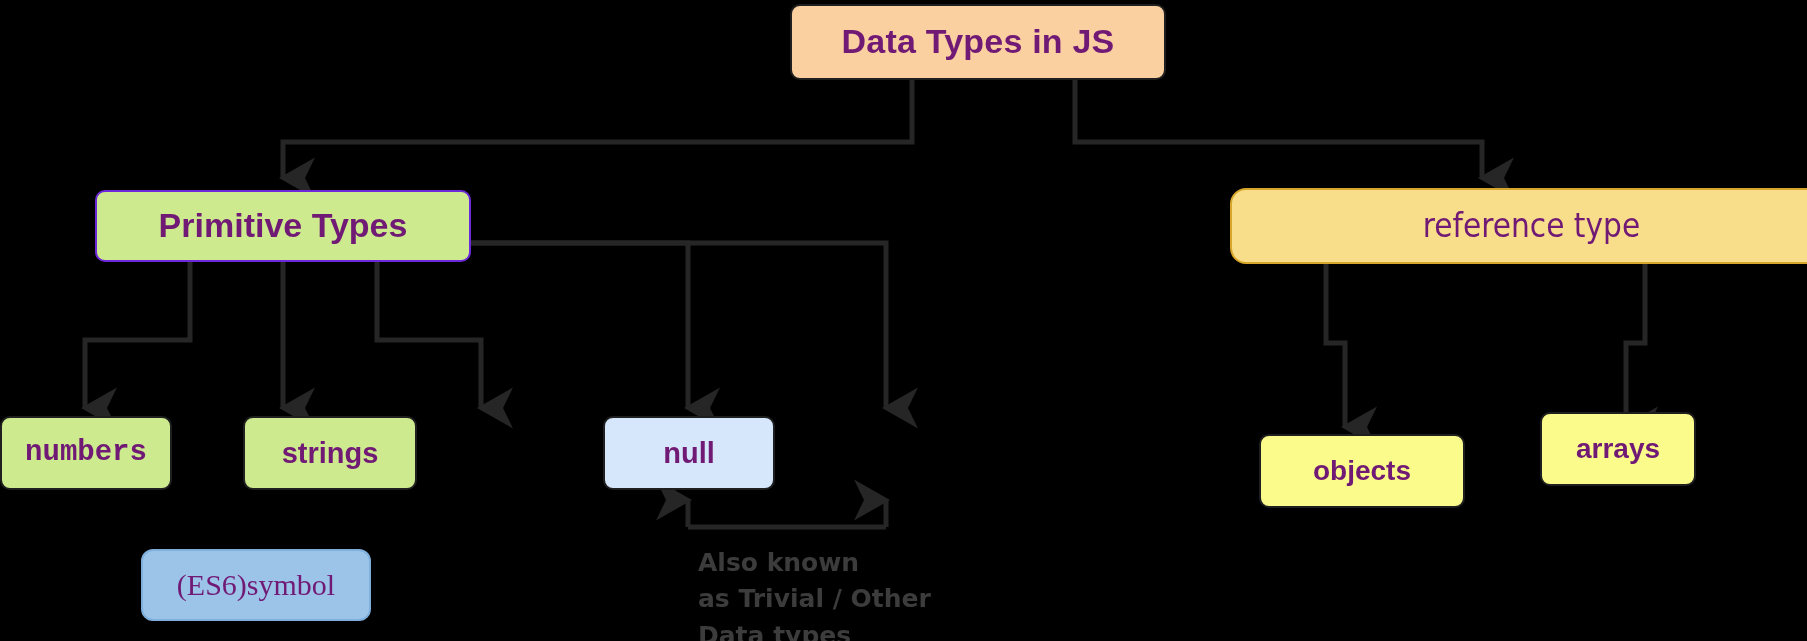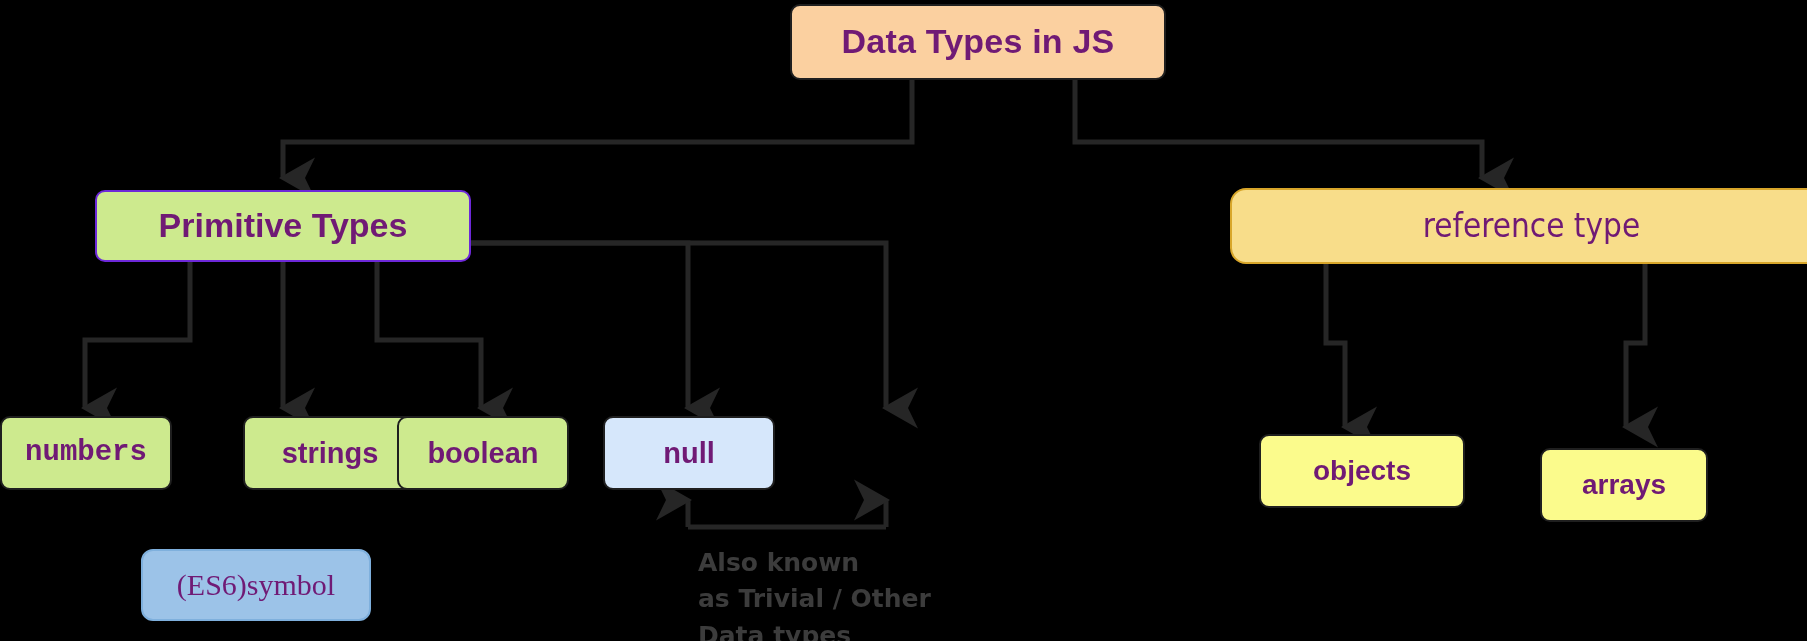--- a/index.html
+++ b/index.html
@@ -150,38 +150,35 @@
   </div>
 
   <div class="node node-green" style="left:0px; top:416px; width:172px; height:74px;font-family:Liberation Mono, monospace;">
     <span>numbers</span>
   </div>
 
   <div class="node node-green" style="left:199px; top:416px; width:174px; height:74px;margin-left:44px;">
     <span>strings</span>
   </div>
 
-  <div class="node node-green" style="left:397px; top:416px; width:172px; height:74px;">
-    <span>boolean</span>
-  </div>
 
   <div class="node node-blue" style="left:603px; top:416px; width:172px; height:74px;">
     <span>null</span>
   </div>
 
 
   <div class="node node-symbol" style="left:141px; top:549px; width:230px; height:72px;">
     <span>(ES6)symbol</span>
   </div>
 
   <div class="node node-yellow" style="left:1259px; top:434px; width:206px; height:74px;">
     <span>objects</span>
   </div>
 
-  <div class="node node-yellow" style="left:1540px; top:448px; width:168px; height:74px;">
+  <div class="node node-yellow" style="left:1540px; top:412px; width:156px; height:74px;">
     <span>arrays</span>
   </div>
 
   <div class="annotation" style="left:698px; top:545px; width:300px;">Also known
 as Trivial / Other
 Data types</div>
 
 </div>
 
 </body></html>

